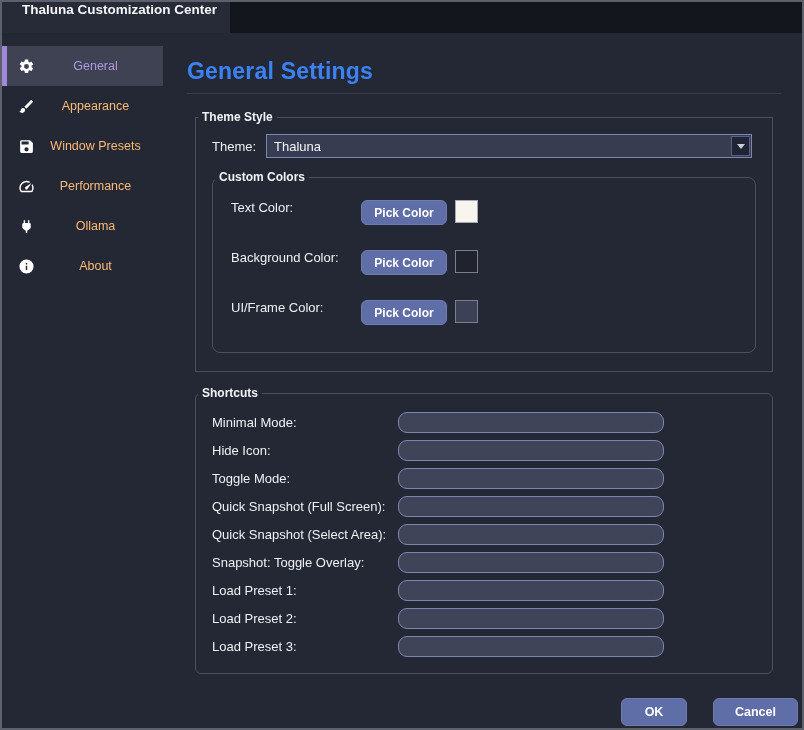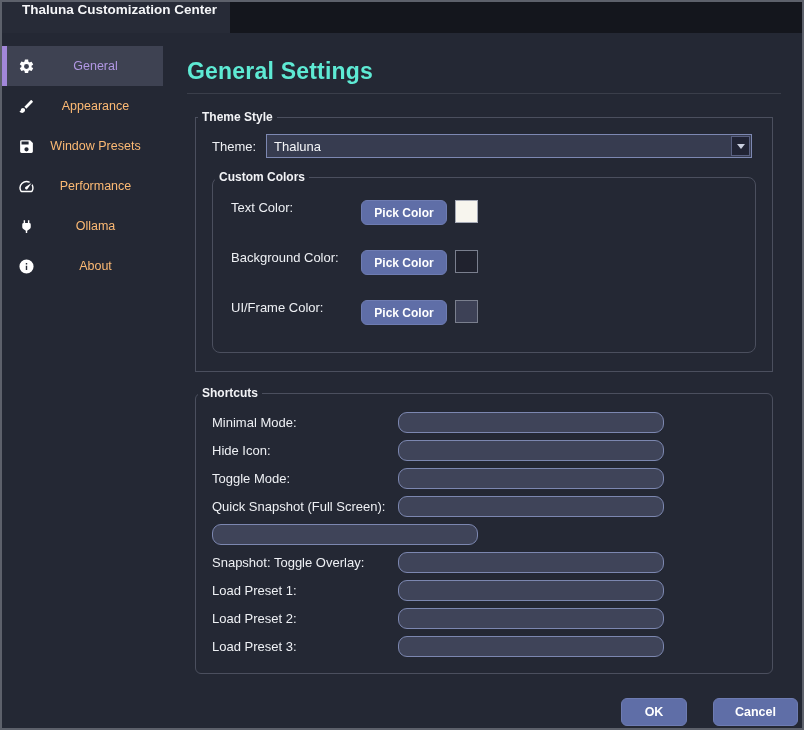--- a/index.html
+++ b/index.html
@@ -24,21 +24,21 @@
   .side-item { height:40px; display:flex; align-items:center; font-size:12.5px; cursor:default; }
   .side-item .icon { width:20px; height:20px; margin-left:14px; display:flex; align-items:center; justify-content:center; }
   .side-item .icon svg { width:17px; height:17px; fill:#ffffff; }
   .side-label { flex:1; text-align:center; padding-right:8px; color:#fdba74; }
   .side-item.selected { background:#3e4252; border-left:5px solid #a287d9;margin-top:13px; }
   .side-item.selected .icon { margin-left:9px; }
   .side-item.selected .side-label { color:#b197e3; }
 
   
   .main { position:absolute; left:185px; top:31px; width:594px; bottom:0; }
-  .page-title { margin:0; padding-top:25px; font-size:23px; font-weight:bold; color:#5eead4; letter-spacing:0.2px; }
+  .page-title { margin:0; padding-top:25px; font-size:23px; font-weight:bold; color:#3b82f6; letter-spacing:0.2px; }
   .sep { height:1px; background:#3a3e4a; margin-top:8px; }
 
   fieldset { border:1px solid #4b4f5e; margin:8px; padding:0; min-inline-size:0; }
   legend { font-size:12px; font-weight:bold; padding:0 4px; margin-left:2px; color:#f2f3f6; }
 
   .theme-group { margin-top:16px; height:262px; box-sizing:border-box; }
   .theme-row { display:flex; align-items:center; margin:10px 20px 0 16px; }
   .theme-row .lbl { font-size:13px; width:52px; }
   .dropdown {
     flex:1; height:24px; box-sizing:border-box; margin-left:2px;
@@ -197,20 +197,21 @@
       </div>
       <div class="shortcut-row">
         <span class="lbl">Toggle Mode:</span>
         <input class="shortcut-input" value="" style="">
       </div>
       <div class="shortcut-row">
         <span class="lbl">Quick Snapshot (Full Screen):</span>
         <input class="shortcut-input" value="" style="">
       </div>
       <div class="shortcut-row">
+        <span class="lbl">Quick Snapshot (Select Area):</span>
         <input class="shortcut-input" value="" style="">
       </div>
       <div class="shortcut-row">
         <span class="lbl">Snapshot: Toggle Overlay:</span>
         <input class="shortcut-input" value="" style="">
       </div>
       <div class="shortcut-row">
         <span class="lbl">Load Preset 1:</span>
         <input class="shortcut-input" value="" style="">
       </div>

